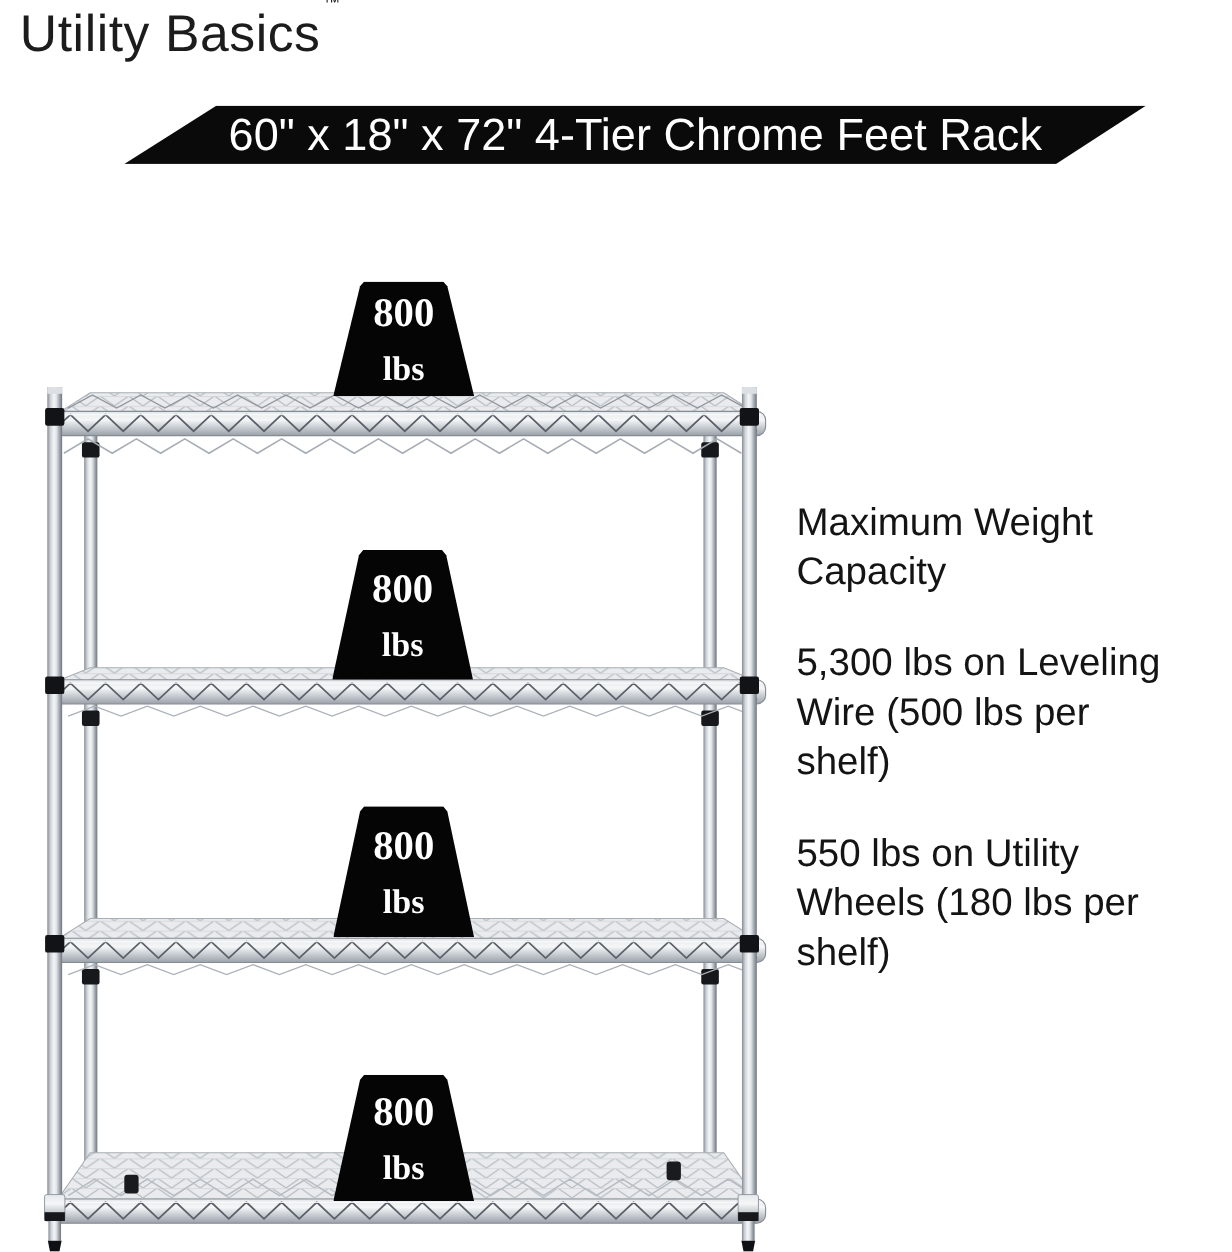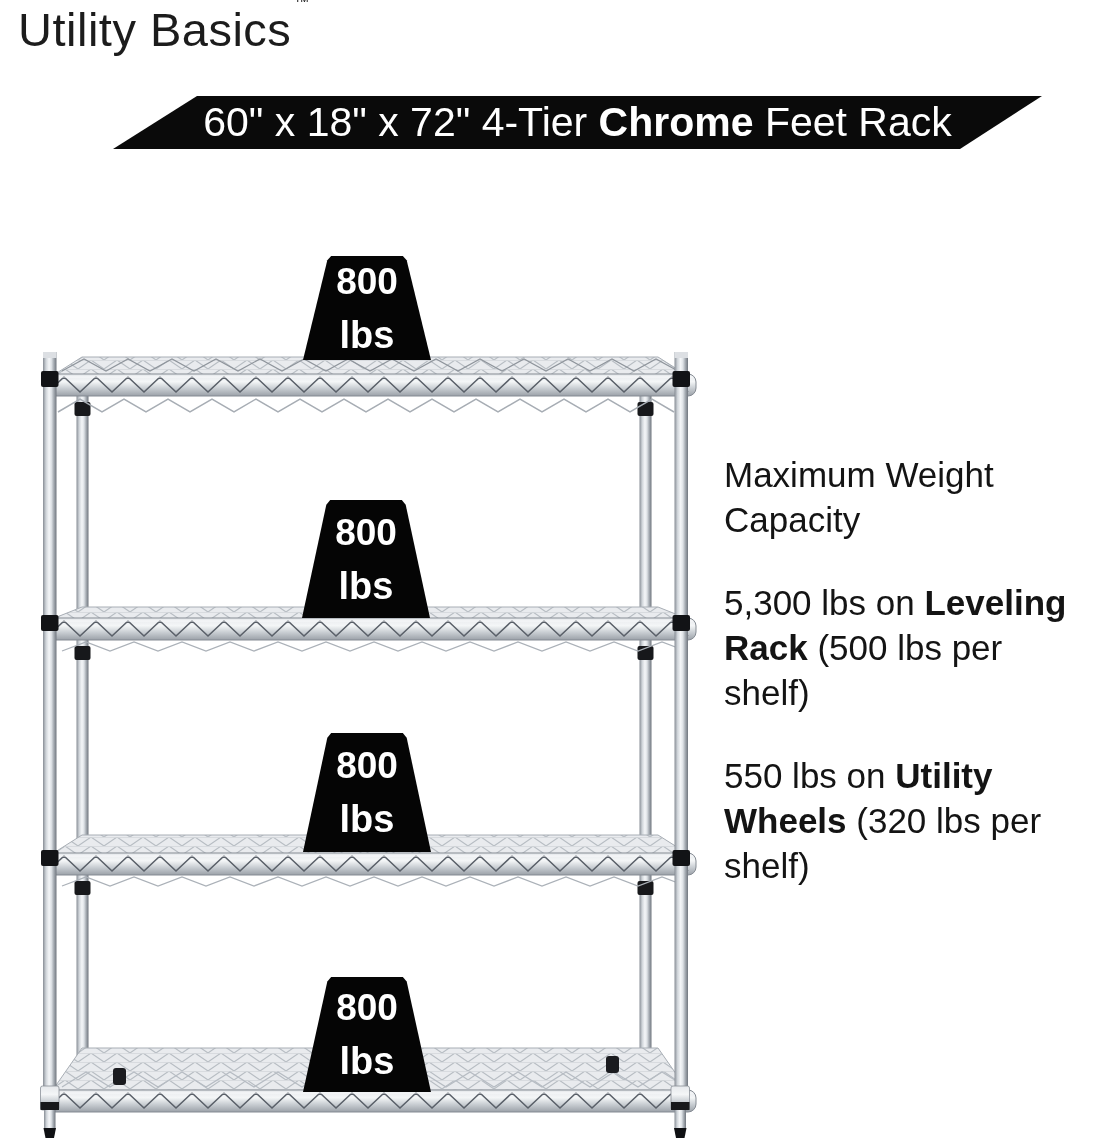--- a/index.html
+++ b/index.html
@@ -7,38 +7,38 @@
         font-family:"Liberation Sans",sans-serif;color:#161616;}
 
   
   .logo{position:absolute;left:18px;top:2px;font-size:47px;letter-spacing:.5px;color:#1c1c1c;white-space:nowrap;}
   .logo sup{font-size:16px;position:relative;top:-22px;left:2px;}
 
   
   .banner{position:absolute;left:113px;top:96px;width:929px;height:53px;background:#0a0a0a;
           clip-path:polygon(84px 0,929px 0,847px 53px,0 53px);
           color:#ffffff;font-size:41px;line-height:53px;text-align:center;white-space:nowrap;}
-  .banner b{font-weight:700;}
+  .banner b{font-weight:400;}
 
   
   .rack{position:absolute;left:0;top:0;width:1120px;height:1138px;pointer-events:none;}
 
   
   .weight{position:absolute;width:128px;background:#050505;color:#ffffff;
           clip-path:polygon(22% 0,78% 0,81% 4%,100% 100%,0 100%,19% 4%);
           display:flex;flex-direction:column;align-items:center;justify-content:center;
-          gap:16px;text-align:center;}
+          gap:16px;text-align:center;font-family:Liberation Serif, serif;}
   .weight .wv{font-size:37px;font-weight:700;line-height:1;}
-  .weight .wu{font-size:38px;font-weight:700;line-height:1;}
+  .weight .wu{font-size:31px;font-weight:700;line-height:1;}
 
   
   .info{position:absolute;left:724px;top:452px;width:400px;font-size:35px;line-height:45px;color:#141414;}
   .info p{margin:0 0 38px 0;}
   .info .line{display:block;}
-  .info b{font-weight:700;}
+  .info b{font-weight:400;}
 </style>
 </head>
 <body>
 
 <div class="page">
 
   <div class="logo"><span>Utility Basics</span><sup>™</sup></div>
 
   <div class="banner"><span>60" x 18" x 72" 4-Tier </span><b>Chrome</b><span> Feet Rack</span></div>
 
@@ -157,23 +157,23 @@
     <span class="wu">lbs</span>
   </div>
 
   <div class="info">
     <p>
       <span class="line">Maximum Weight</span>
       <span class="line">Capacity</span>
     </p>
     <p>
       <span class="line"><span>5,300 lbs on </span><b>Leveling</b></span>
-      <span class="line"><b>Rack</b><span> (500 lbs per</span></span>
+      <span class="line"><b>Wire</b><span> (500 lbs per</span></span>
       <span class="line"><span>shelf)</span></span>
     </p>
     <p>
       <span class="line"><span>550 lbs on </span><b>Utility</b></span>
-      <span class="line"><b>Wheels</b><span> (320 lbs per</span></span>
+      <span class="line"><b>Wheels</b><span> (180 lbs per</span></span>
       <span class="line"><span>shelf)</span></span>
     </p>
   </div>
 
 </div>
 
 </body></html>

